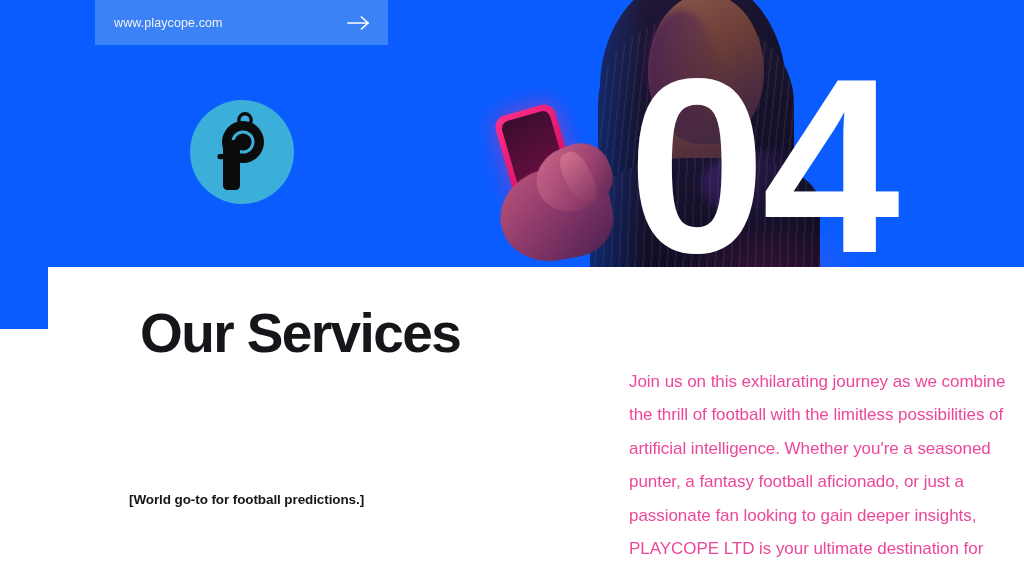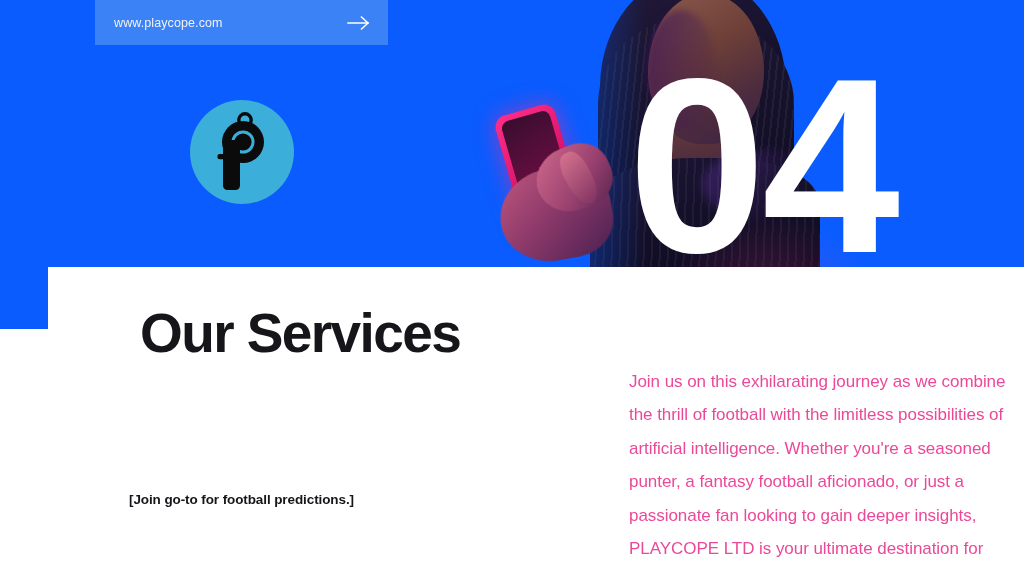--- a/index.html
+++ b/index.html
@@ -265,19 +265,19 @@
       </svg>
     </span>
   </div>
 
 </div>
 
 <div class="lower">
 
   <h1 class="section-title">Our Services</h1>
 
-  <div class="tagline">[Join go-to for football predictions.]</div>
+  <div class="tagline">[World go-to for football predictions.]</div>
 
   <div class="right-col">
     <p class="right-body">Join us on this exhilarating journey as we combine the thrill of football with the limitless possibilities of artificial intelligence. Whether you're a seasoned punter, a fantasy football aficionado, or just a passionate fan looking to gain deeper insights, PLAYCOPE LTD is your ultimate destination for intelligent football predictions.</p>
   </div>
 
 </div>
 
 </body></html>

